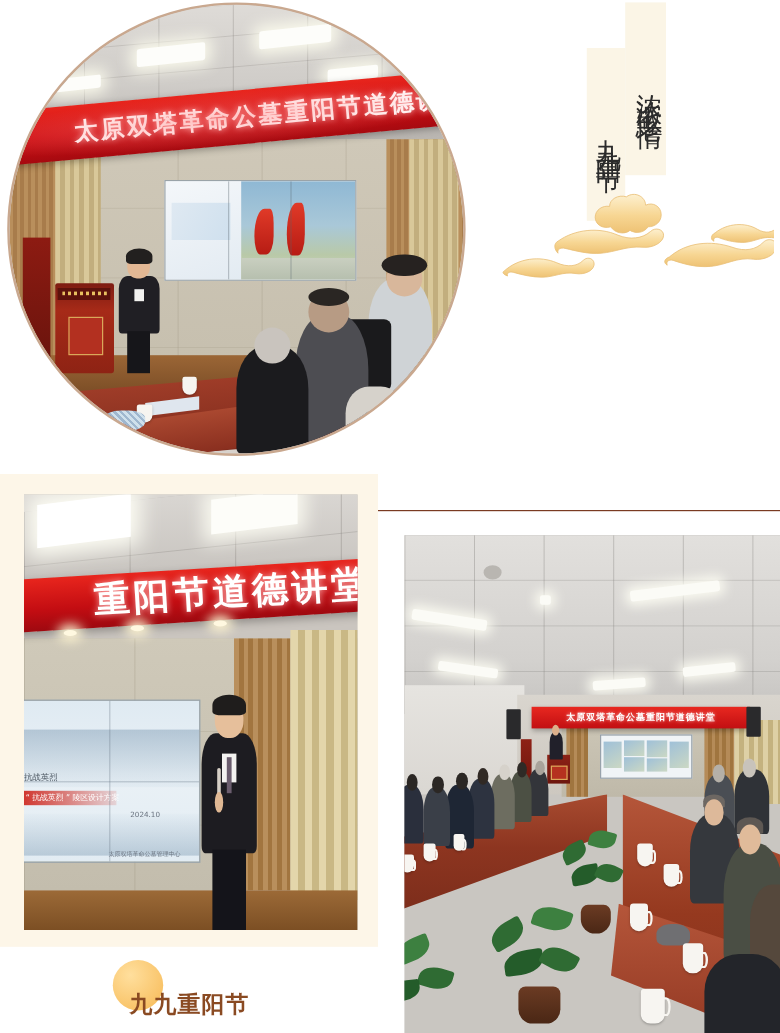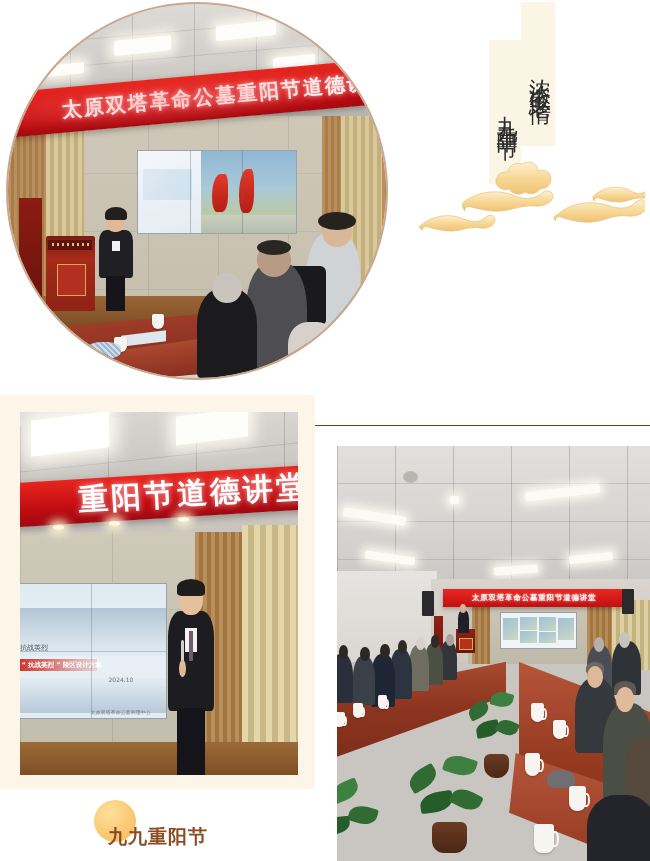--- a/index.html
+++ b/index.html
@@ -222,21 +222,21 @@
   .pl-screen{position:absolute;left:-2%;top:47%;width:54%;height:37%;
     background:linear-gradient(180deg,#dfeaf2 0%,#eaf1f6 45%,#e2ecf3 100%);
     border:1px solid #95a2ab;overflow:hidden;}
   .pls-ink{position:absolute;left:0;top:18%;width:100%;height:36%;
     background:linear-gradient(180deg,rgba(120,150,175,.45),rgba(190,210,225,.15));}
   .pls-ink2{position:absolute;left:0;bottom:4%;width:100%;height:26%;
     background:linear-gradient(0deg,rgba(120,150,175,.40),rgba(200,218,230,.1));}
   .pls-redbar{position:absolute;left:2%;top:56%;width:52%;height:9%;
     background:linear-gradient(90deg,#d0342c,rgba(208,52,44,.15));}
   .pls-t1{position:absolute;left:3%;top:44%;font-size:7px;color:#4a5560;}
-  .pls-t2{position:absolute;left:4%;top:57.5%;font-size:6.5px;color:#fff;font-weight:bold;}
+  .pls-t2{position:absolute;left:4%;top:57.5%;font-size:6.5px;color:#fff;}
   .pls-t3{position:absolute;left:62%;top:69%;font-size:6px;color:#6b7480;}
   .pls-t4{position:absolute;left:50%;bottom:2%;font-size:5px;color:#6b7480;}
   .pls-seamv{position:absolute;left:50%;top:0;width:1px;height:100%;background:rgba(100,115,130,.35);}
   .pls-seamh{position:absolute;left:0;top:50%;width:100%;height:1px;background:rgba(100,115,130,.35);}
   .pl-floor{position:absolute;left:0;bottom:0;width:100%;height:9%;
     background:linear-gradient(180deg,#9c6a37,#7c4f24);}
   .pl-speaker{position:absolute;left:53%;top:47%;width:17%;height:53%;}
   .pls-head{position:absolute;left:24%;top:0;width:52%;height:17%;
     background:#e6bf9b;border-radius:46% 46% 44% 44%;}
   .pls-hair{position:absolute;left:20%;top:-2%;width:60%;height:9%;

